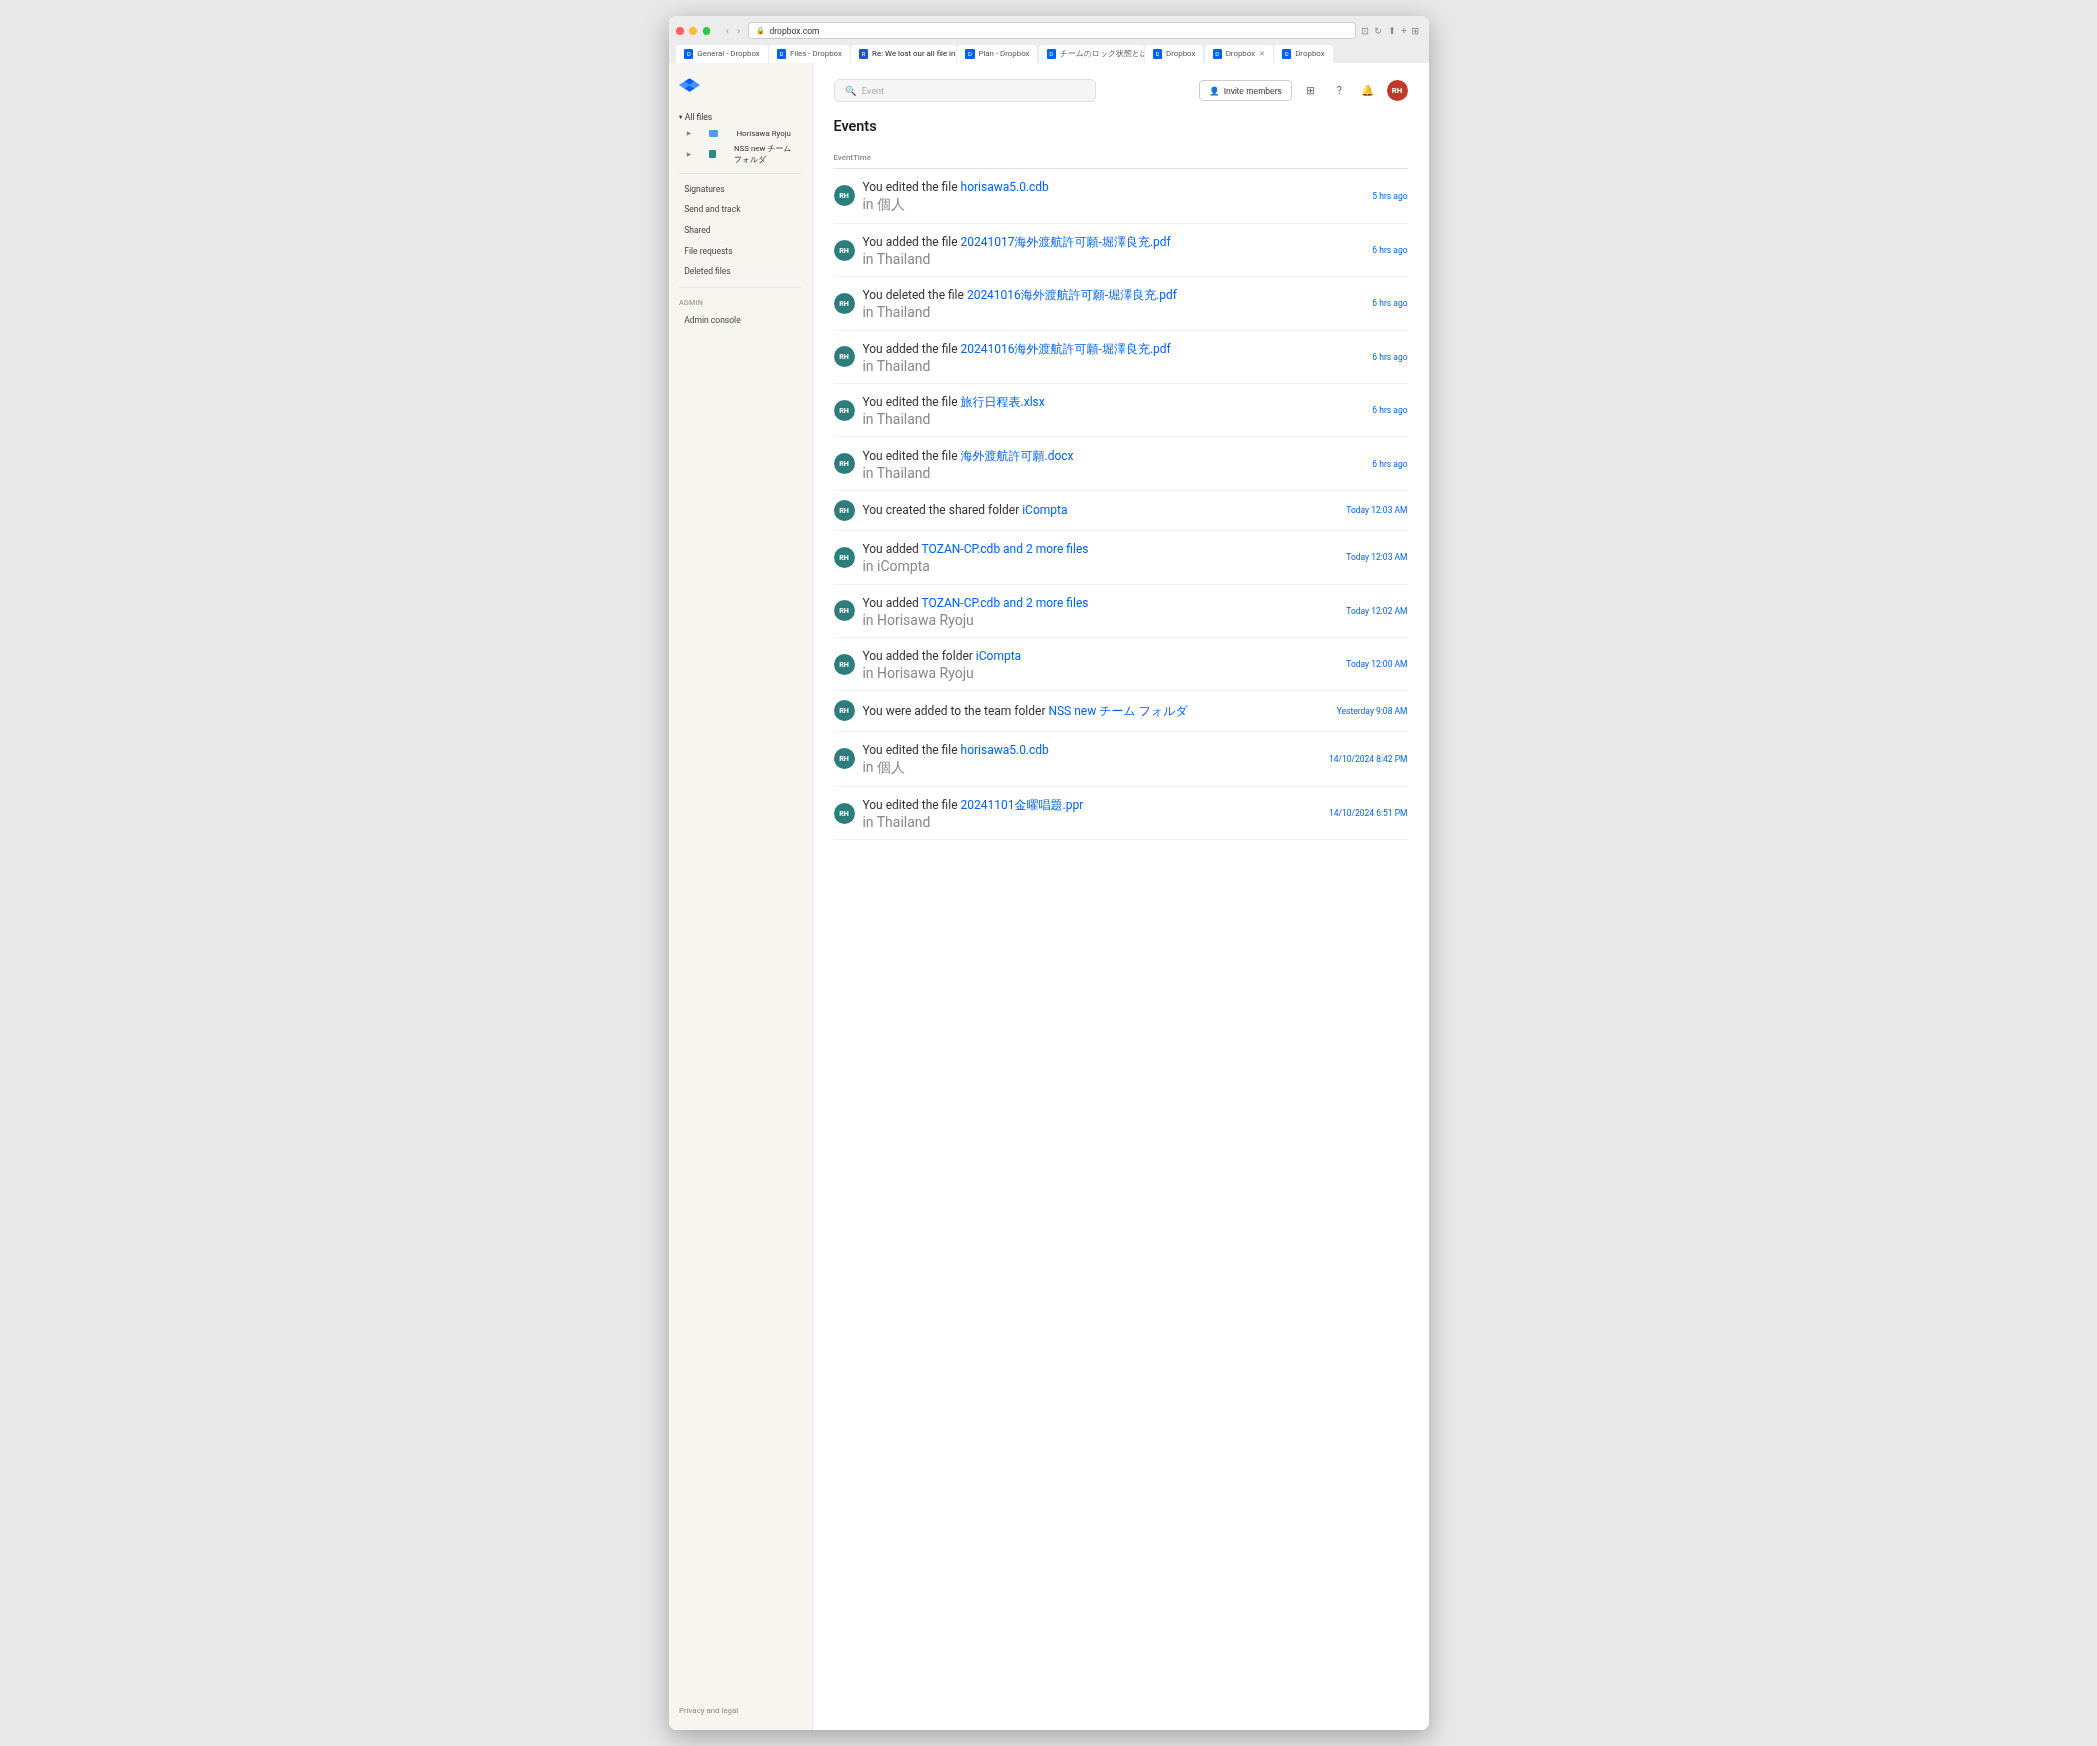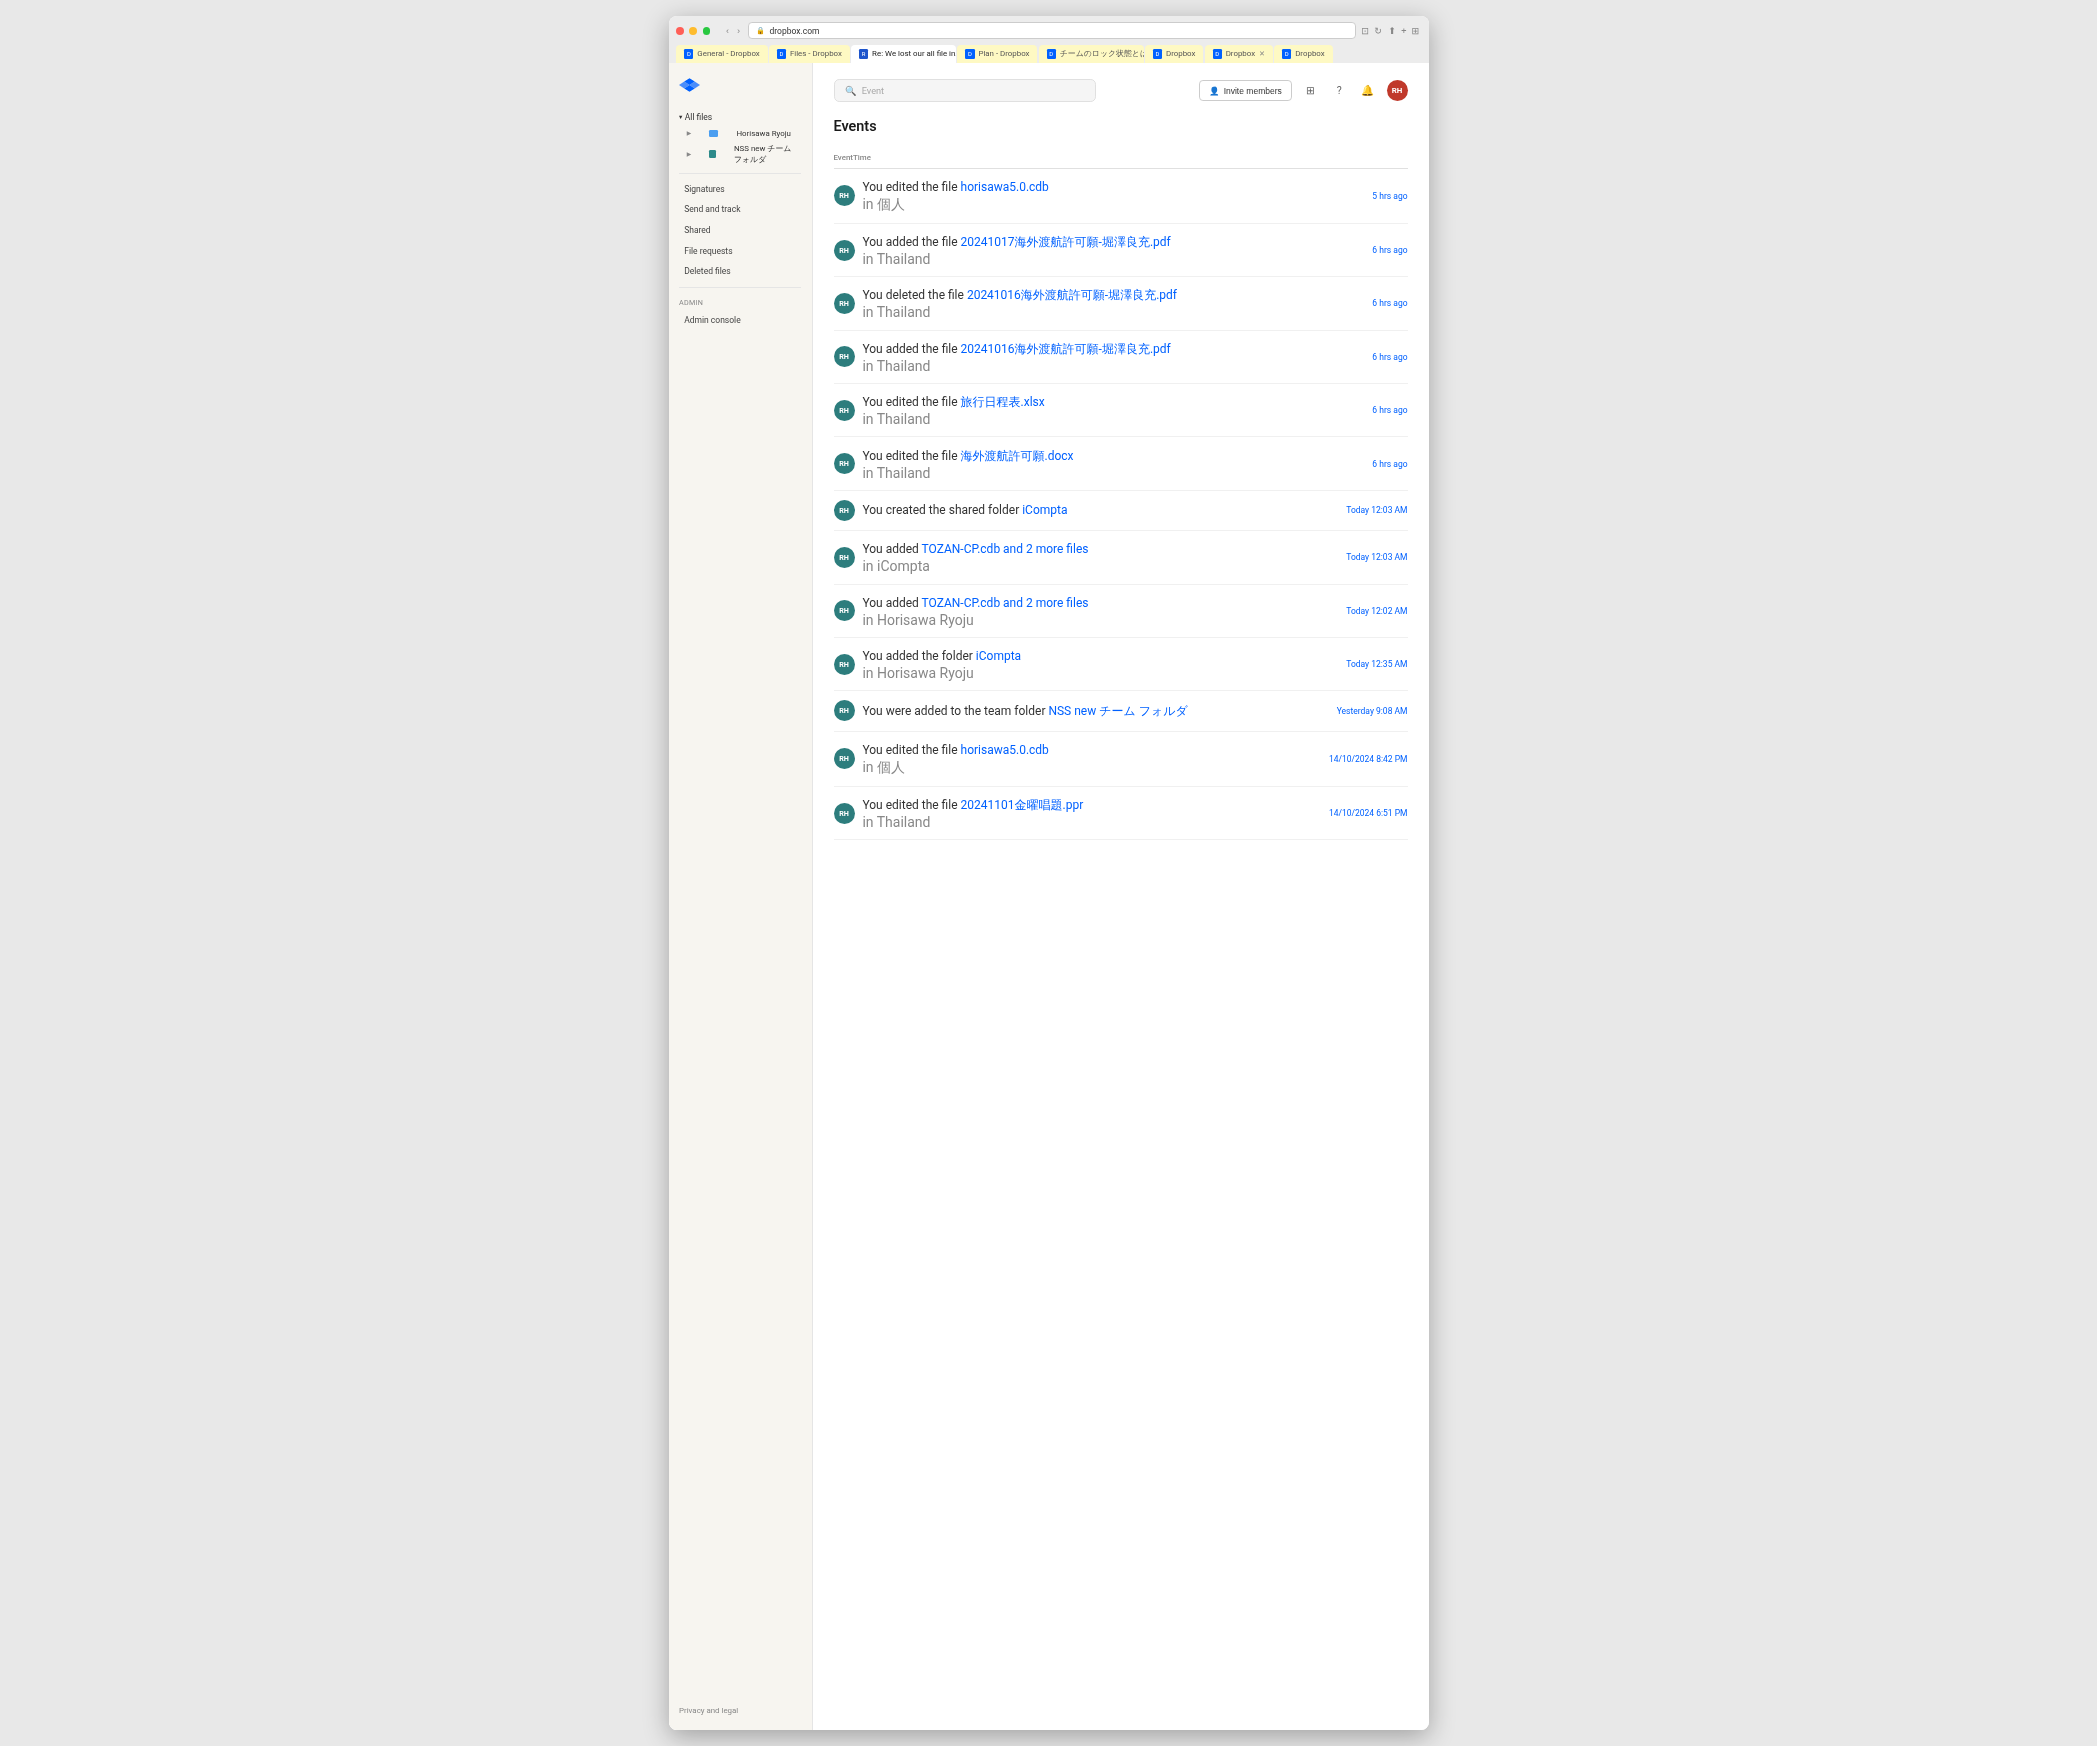--- a/index.html
+++ b/index.html
@@ -80,21 +80,21 @@
       display: flex;
       gap: 1.3px;
       margin-top: 3.9px;
       overflow: hidden;
     }
     .tab {
       display: flex;
       align-items: center;
       gap: 3.9px;
       padding: 3.9px 7.9px;
-      background: #fef9c3;
+      background: #ffffff;
       border-radius: 3.9px 3.9px 0 0;
       font-size: 7.9px;
       color: #555;
       max-width: 105px;
       cursor: pointer;
       white-space: nowrap;
       overflow: hidden;
       text-overflow: ellipsis;
     }
     .tab.active {
@@ -582,21 +582,21 @@
               <div class="event-time">Today 12:02 AM</div>
             </div>
             <div class="event-row">
               <div class="event-left">
                 <div class="event-avatar">RH</div>
                 <div>
                   <div class="event-text">You added the folder <a href="#" class="event-link">iCompta</a></div>
                   <div class="event-sub">in Horisawa Ryoju</div>
                 </div>
               </div>
-              <div class="event-time">Today 12:35 AM</div>
+              <div class="event-time">Today 12:00 AM</div>
             </div>
             <div class="event-row">
               <div class="event-left">
                 <div class="event-avatar">RH</div>
                 <div>
                   <div class="event-text">You were added to the team folder <a href="#" class="event-link">NSS new チーム フォルダ</a></div>
                 </div>
               </div>
               <div class="event-time">Yesterday 9:08 AM</div>
             </div>

